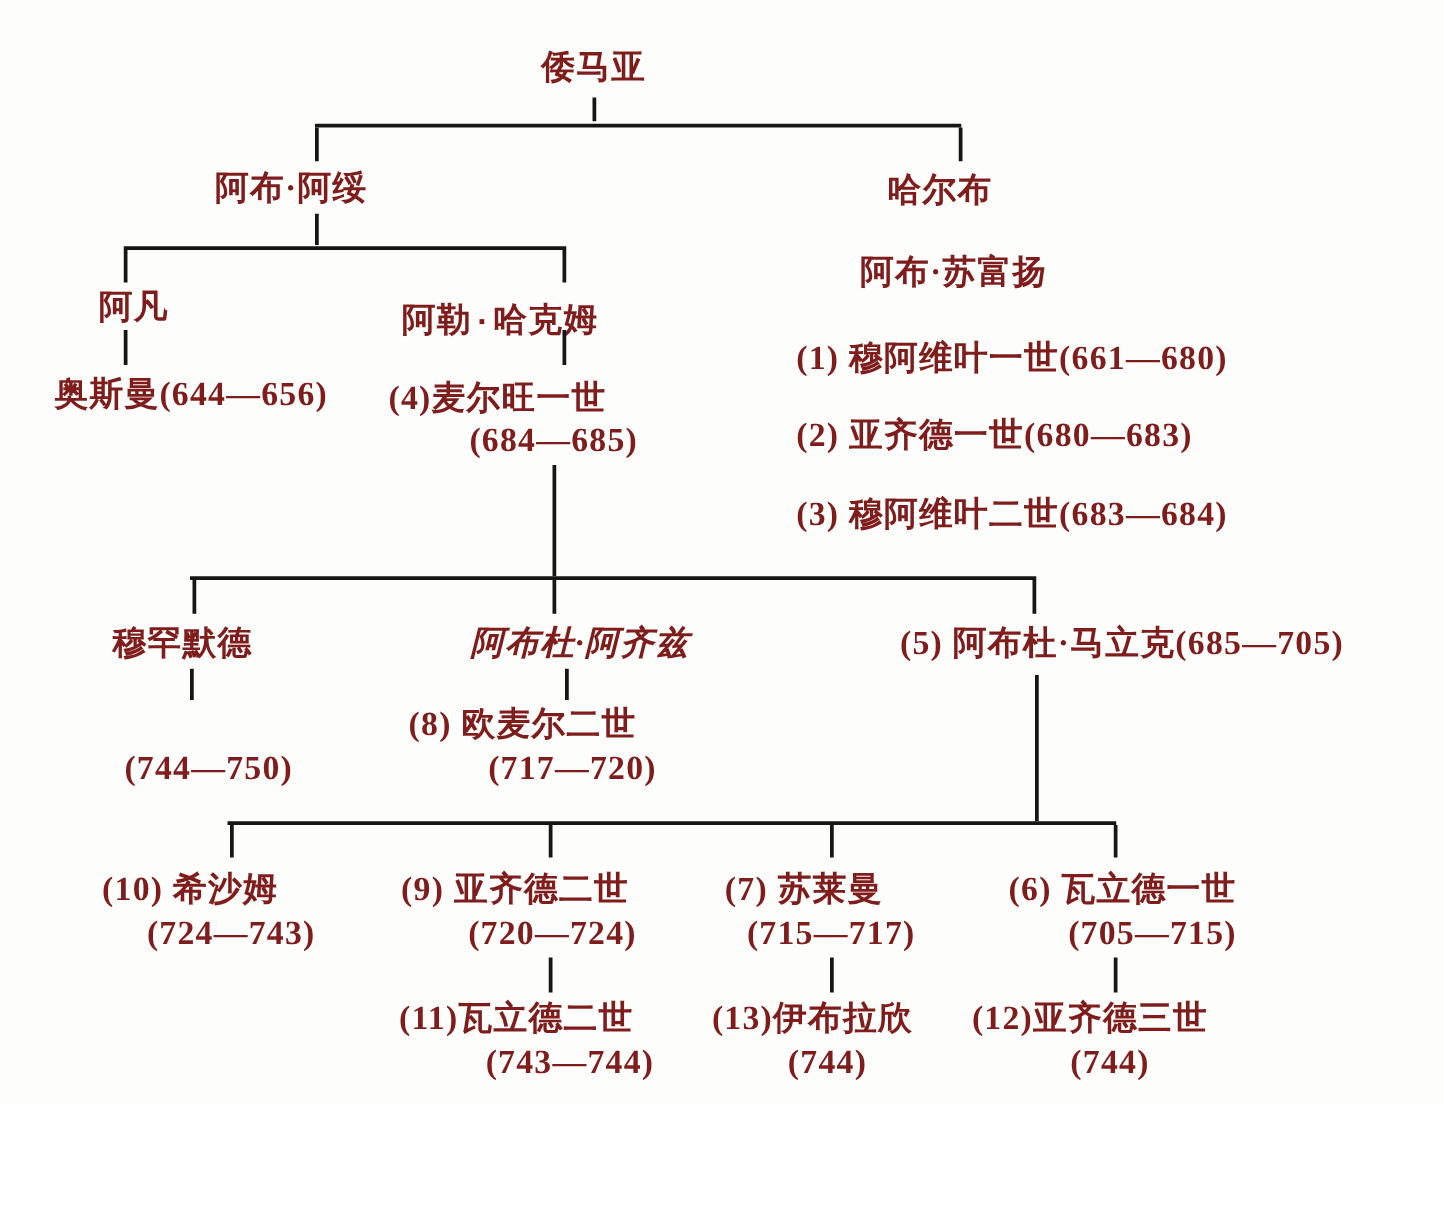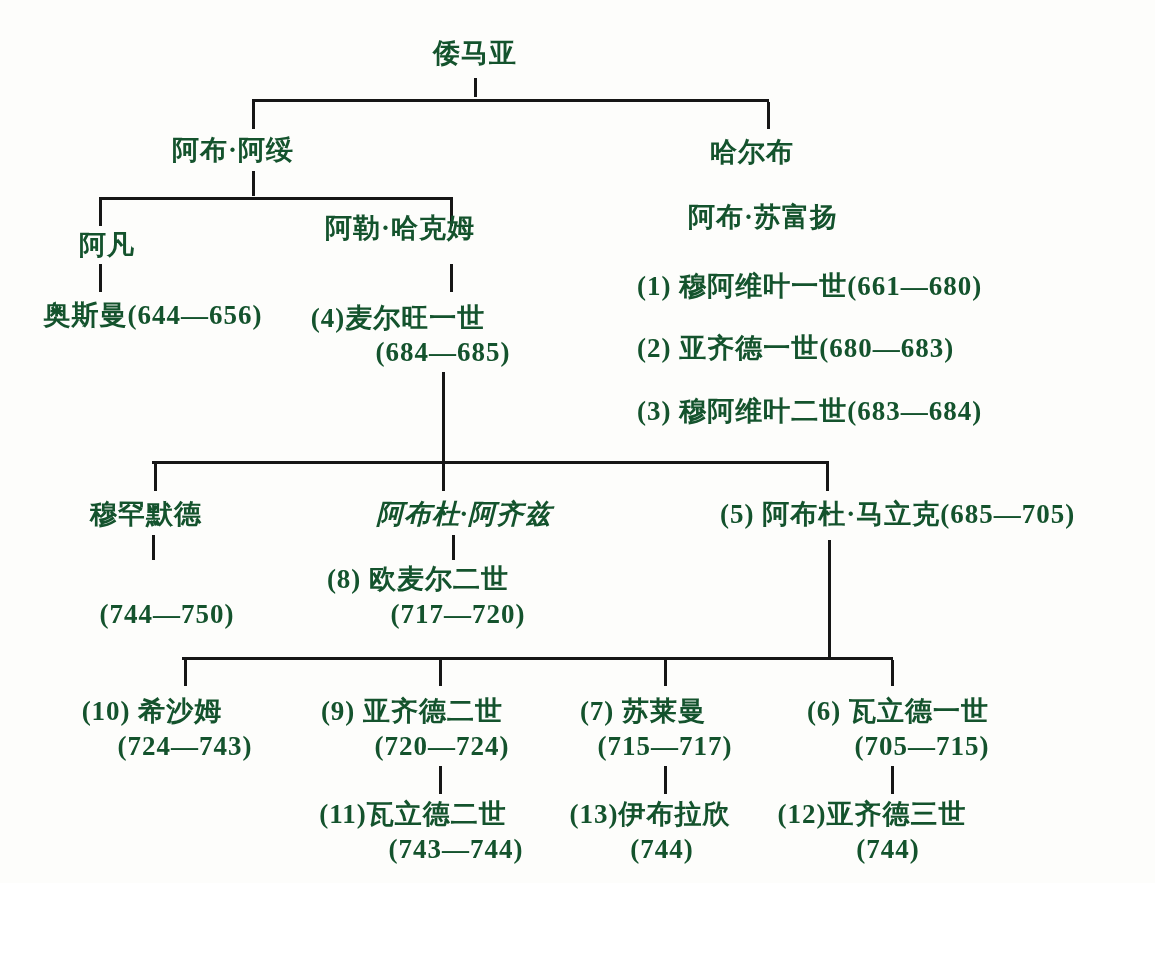--- a/index.html
+++ b/index.html
@@ -6,21 +6,21 @@
     margin: 0;
     padding: 0;
     background: #ffffff;
   }
   .page {
     position: relative;
     width: 1155px;
     height: 883px;
     background: #fdfdfb;
     font-family: "Liberation Serif", "DejaVu Serif", serif;
-    color: #14532d;
+    color: #7f1d1d;
     overflow: hidden;
   }
   .node {
     position: absolute;
     transform: translateX(-50%);
     white-space: nowrap;
     font-size: 27px;
     font-weight: 600;
     letter-spacing: 1px;
     line-height: 1;
@@ -58,21 +58,21 @@
 
   <div class="node" style="left:233px; top:137px;">阿布·阿绥</div>
   <div class="node" style="left:752px; top:139px;">哈尔布</div>
 
   <div class="vline" style="left:252px; top:171px; height:25px;"></div>
   <div class="hline" style="left:99px; top:197px; width:354px;"></div>
   <div class="vline" style="left:99px; top:200px; height:26px;"></div>
   <div class="vline" style="left:450px; top:200px; height:26px;"></div>
 
   <div class="node" style="left:107px; top:232px;">阿凡</div>
-  <div class="node" style="left:400px; top:215px;">阿勒·哈克姆</div>
+  <div class="node" style="left:400px; top:246px;font-family:Liberation Mono, monospace;">阿勒·哈克姆</div>
 
   <div class="node" style="left:763px; top:204px;">阿布·苏富扬</div>
   <div class="node-left" style="left:637px; top:273px;">(1) 穆阿维叶一世(661—680)</div>
   <div class="node-left" style="left:637px; top:335px;">(2) 亚齐德一世(680—683)</div>
   <div class="node-left" style="left:637px; top:398px;">(3) 穆阿维叶二世(683—684)</div>
 
   <div class="vline" style="left:99px; top:264px; height:28px;"></div>
   <div class="node" style="left:153px; top:302px;">奥斯曼(644—656)</div>
 
   <div class="vline" style="left:450px; top:264px; height:28px;"></div>

